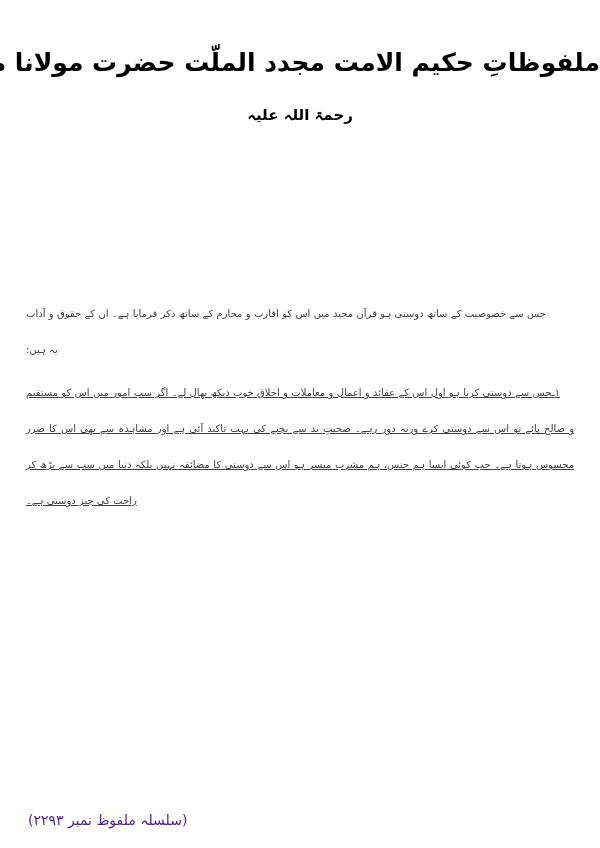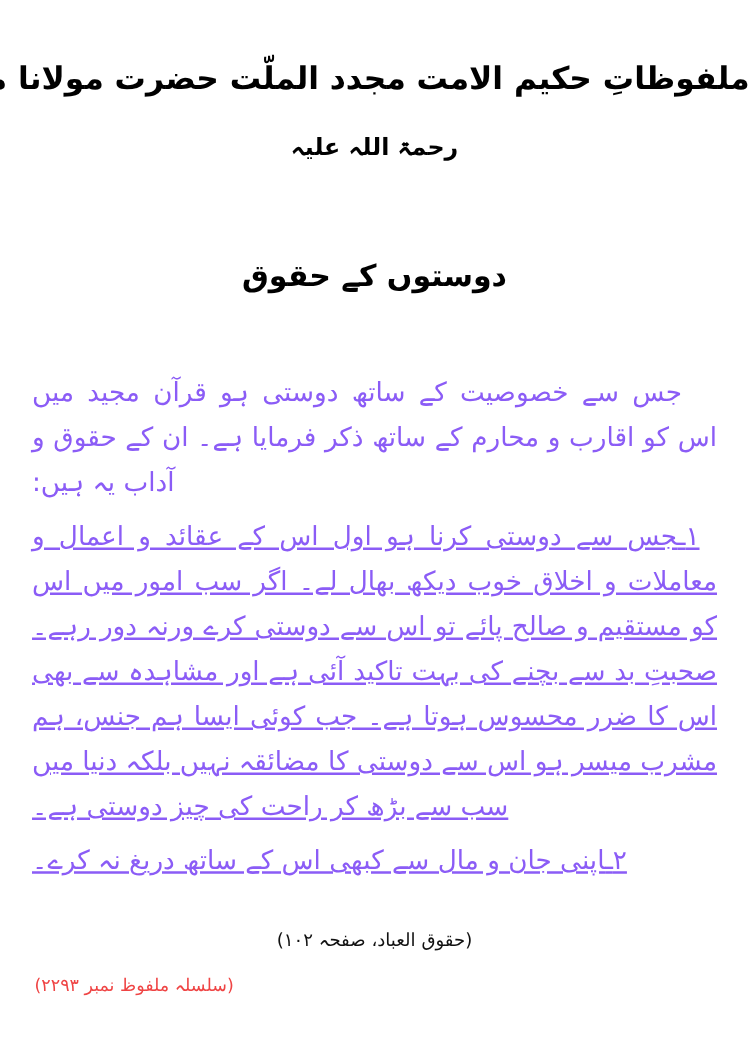--- a/index.html
+++ b/index.html
@@ -37,21 +37,21 @@
     line-height: 1.5;
     color: #000000;
     letter-spacing: -0.3px;
     white-space: nowrap;
   }
   .doc-subtitle {
     direction: rtl;
     unicode-bidi: isolate;
     font-family: "DejaVu Sans", sans-serif;
     font-weight: 700;
-    font-size: 19px;
+    font-size: 15px;
     line-height: 1.5;
     color: #000000;
     margin-top: 22px;
   }
 
   
   .section-heading {
     position: absolute;
     top: 205px;
     left: 0;
@@ -70,23 +70,23 @@
   .body-area {
     position: absolute;
     top: 296px;
     right: 26px;
     left: 26px;
     direction: rtl;
     unicode-bidi: isolate;
     text-align: justify;
     text-align-last: left;
     font-family: "DejaVu Sans", sans-serif;
-    font-size: 21px;
+    font-size: 10px;
     line-height: 36px;
-    color: #8b5cf6;
+    color: #404040;
   }
   .para {
     margin: 0 0 7px 0;
     direction: rtl;
     unicode-bidi: isolate;
     text-align: justify;
     text-align-last: left;
   }
   .para.intro {
     text-indent: 28px;
@@ -104,54 +104,49 @@
     right: 0;
     text-align: center;
     direction: rtl;
     unicode-bidi: isolate;
     font-family: "DejaVu Sans", sans-serif;
     font-size: 14.5px;
     color: #111111;
   }
   .cite-bottom {
     position: absolute;
-    top: 780px;
+    top: 812px;
     left: 28px;
     direction: rtl;
     unicode-bidi: isolate;
     font-family: "DejaVu Sans", sans-serif;
     font-size: 14px;
-    color: #ef4444;
+    color: #4c1d95;
   }
 </style>
 </head>
 <body>
 
 <div class="page">
 
   <div class="header">
     <div class="doc-title">ملفوظاتِ حکیم الامت مجدد الملّت حضرت مولانا محمد اشرف علی تھانوی</div>
     <div class="doc-subtitle">رحمۃ اللہ علیہ</div>
   </div>
 
-  <div class="section-heading">دوستوں کے حقوق</div>
 
   <div class="body-area">
 
     <p class="para intro">جس سے خصوصیت کے ساتھ دوستی ہو قرآن مجید میں اس کو اقارب و محارم کے ساتھ ذکر فرمایا ہے۔ ان کے حقوق و آداب یہ ہیں:</p>
 
     <p class="para item">
       <span>۱ـ</span><span>جس سے دوستی کرنا ہو اول اس کے عقائد و اعمال و معاملات و اخلاق خوب دیکھ بھال لے۔ اگر سب امور میں اس کو مستقیم و صالح پائے تو اس سے دوستی کرے ورنہ دور رہے۔ صحبتِ بد سے بچنے کی بہت تاکید آئی ہے اور مشاہدہ سے بھی اس کا ضرر محسوس ہوتا ہے۔ جب کوئی ایسا ہم جنس، ہم مشرب میسر ہو اس سے دوستی کا مضائقہ نہیں بلکہ دنیا میں سب سے بڑھ کر راحت کی چیز دوستی ہے۔</span>
     </p>
 
-    <p class="para item">
-      <span>۲ـ</span><span>اپنی جان و مال سے کبھی اس کے ساتھ دریغ نہ کرے۔</span>
-    </p>
 
 
 
   </div>
 
-  <div class="cite-center">(حقوق العباد، صفحہ ۱۰۲)</div>
 
   <div class="cite-bottom">(سلسلہ ملفوظ نمبر ۲۲۹۳)</div>
 
 </div>
 
 </body></html>

